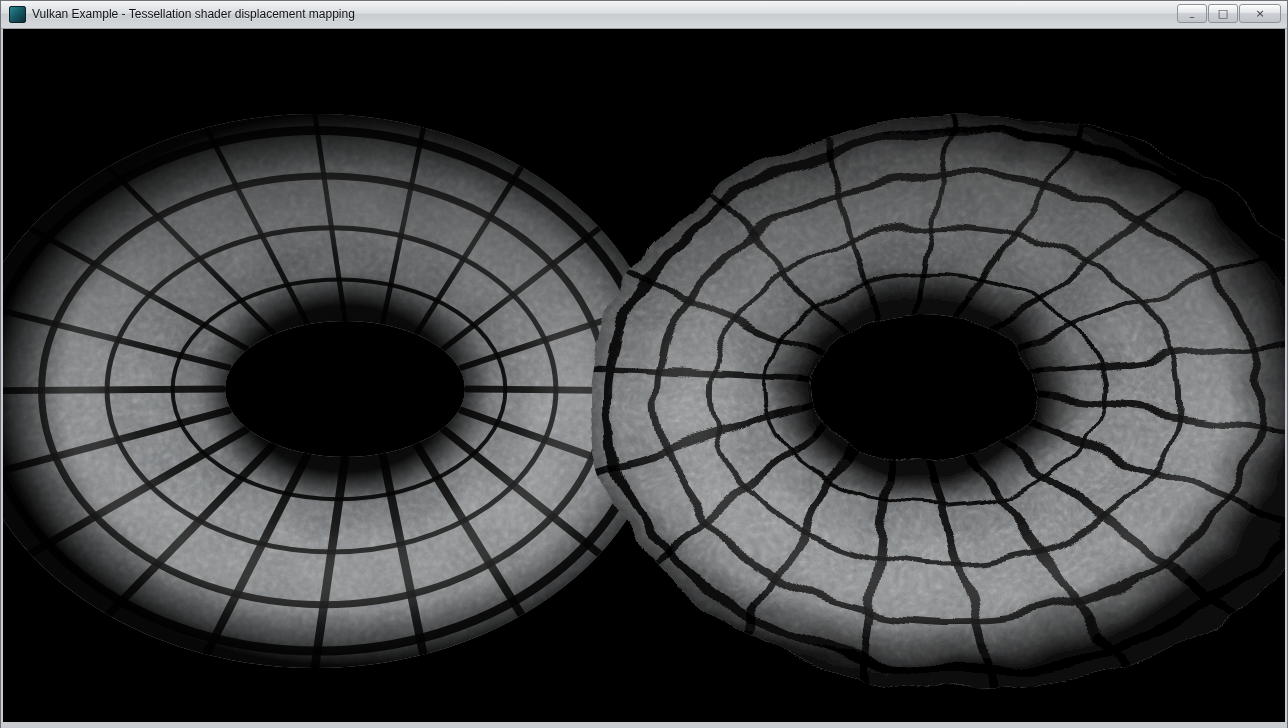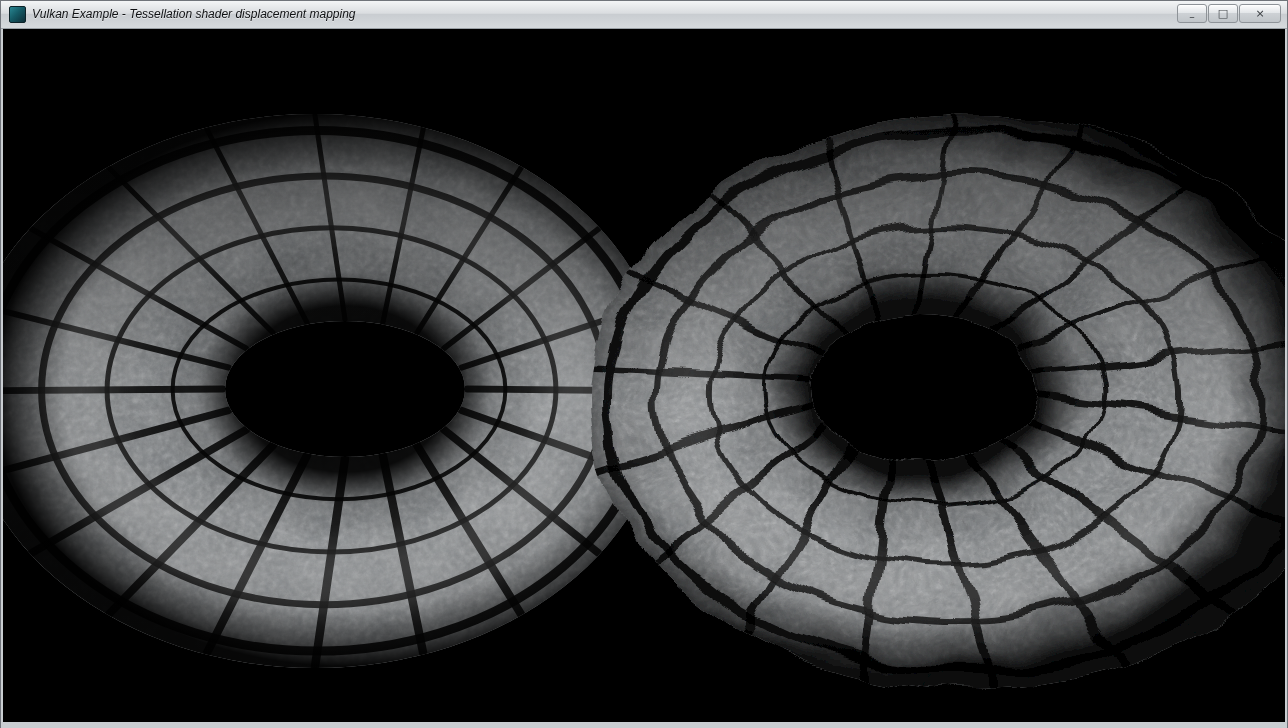--- a/index.html
+++ b/index.html
@@ -15,21 +15,20 @@
     position:relative;
   }
   .app-icon{
     width:15px;height:15px;margin:0 6px 0 8px;border-radius:2px;
     background:linear-gradient(135deg,#2a8793 0%,#155b66 45%,#0d2d36 100%);
     border:1px solid #0c2228;flex:0 0 auto;
   }
   .title-text{
     font-size:12px;color:#101214;line-height:27px;white-space:nowrap;
     text-shadow:0 1px 0 rgba(255,255,255,0.5);
-    font-style:italic;
   }
   .controls{
     position:absolute;top:3px;right:6px;display:flex;gap:1px;
   }
   .ctl-btn{
     height:19px;box-sizing:border-box;
     border:1px solid #8e9398;border-radius:3px;
     background:linear-gradient(#fefefe 0%,#e3e6e9 45%,#cdd1d5 50%,#c0c5c9 100%);
     box-shadow:inset 0 1px 0 rgba(255,255,255,0.8);
     display:flex;align-items:center;justify-content:center;

